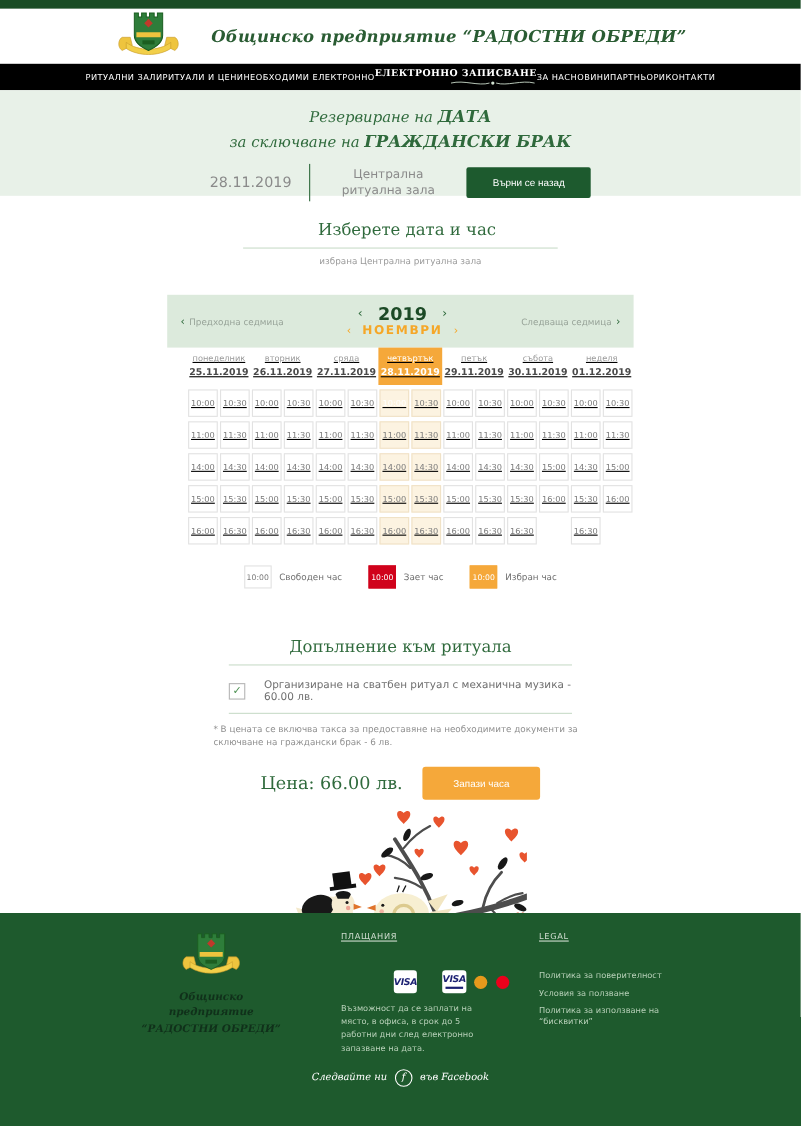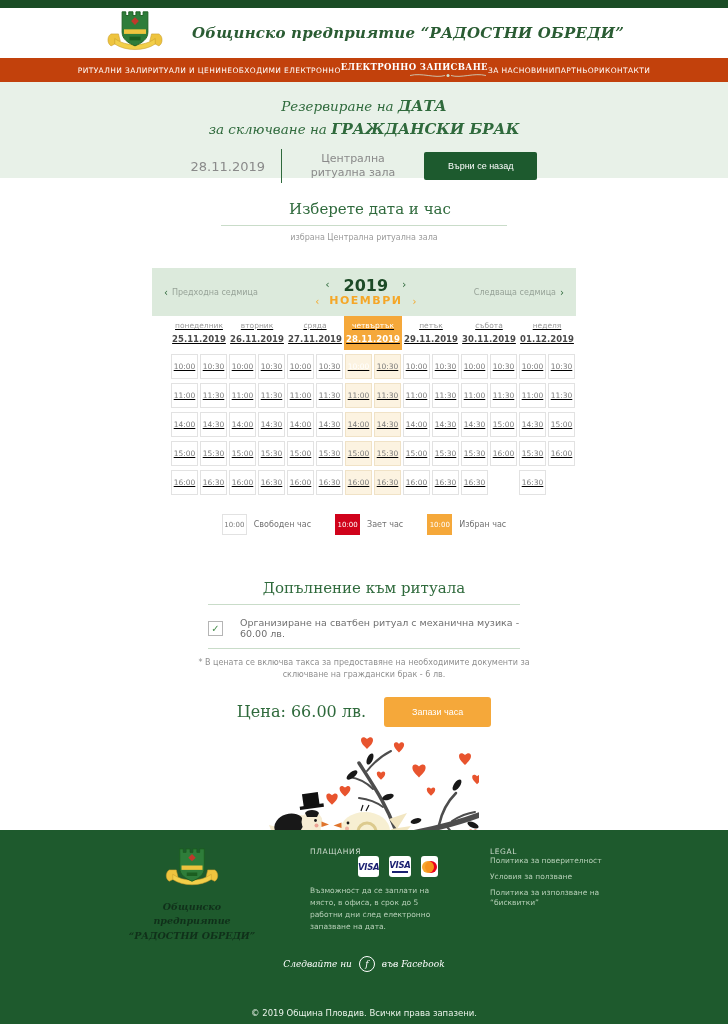--- a/index.html
+++ b/index.html
@@ -3,21 +3,21 @@
 <meta charset="utf-8">
 <style>
   html,body{margin:0;padding:0;width:728px;height:1024px;overflow:hidden;background:#fff;
     font-family:"DejaVu Sans","Liberation Sans",sans-serif;-webkit-font-smoothing:antialiased;}
 
   
   .topbar{height:8px;background:#1a4c25;}
   .site-header{height:50px;background:#fff;display:flex;align-items:center;justify-content:center;gap:26px;}
   .site-title{font-family:"DejaVu Serif","Liberation Serif",serif;font-style:italic;font-weight:bold;
     font-size:15px;color:#2a5c33;letter-spacing:.2px;}
-  .main-nav{height:24px;background:#c2410c;display:flex;align-items:center;justify-content:center;}
+  .main-nav{height:24px;background:#000000;display:flex;align-items:center;justify-content:center;}
   .nav-item{color:#fff;font-size:7.5px;letter-spacing:.4px;cursor:pointer;white-space:nowrap;}
   .nav-item.active{font-family:"DejaVu Serif","Liberation Serif",serif;font-weight:bold;font-size:8.5px;
     display:flex;flex-direction:column;align-items:flex-end;gap:0px;}
 
   
   .banner{height:96px;background:#e8f1e8;text-align:center;padding-top:13px;box-sizing:border-box;}
   .banner-title{font-family:"DejaVu Serif","Liberation Serif",serif;font-style:italic;color:#2f6a3c;
     font-size:13.5px;line-height:1.5;}
   .banner-title .em{font-weight:bold;font-size:15px;}
   .banner-meta{display:flex;align-items:center;justify-content:center;gap:16px;margin-top:9px;}
@@ -66,35 +66,35 @@
   .legend-box{width:23px;height:19px;border:1px solid #e2e2e2;background:#fff;color:#7a7a7a;font-size:7px;
     display:flex;align-items:center;justify-content:center;}
   .legend-box.busy{background:#d0021b;border-color:#d0021b;color:#fff;}
   .legend-box.selected{background:#f5a83a;border-color:#f5a83a;color:#fff;}
 
   .addon{margin-top:44px;}
   .addon-row{display:flex;align-items:center;gap:17px;width:312px;margin:10px auto 0;padding:2px 0;}
   .checkbox{width:13px;height:13px;border:1px solid #b5b5b5;background:#fff;color:#4a8f4f;font-size:10px;
     display:flex;align-items:center;justify-content:center;cursor:pointer;flex:none;}
   .option-label{font-size:9.5px;color:#6f6f6f;}
-  .price-note{font-size:8px;color:#8f8f8f;width:340px;margin:8px auto 12px;line-height:1.55;text-align:center;}
+  .price-note{font-size:8px;color:#8f8f8f;width:340px;margin:8px auto 12px;line-height:1.55;text-align:left;}
   .price-row{display:flex;align-items:center;justify-content:center;gap:18px;margin-top:15px;}
   .price{font-family:"DejaVu Serif","Liberation Serif",serif;color:#2f6a3c;font-size:16px;}
   .save-btn{background:#f5a83a;color:#fff;font-size:9px;padding:10px 28px;border-radius:3px;border:none;cursor:pointer;}
   .illustration{display:block;margin:6px auto 0;}
 
   
   .footer{background:#1e5a2d;height:194px;box-sizing:border-box;padding-top:17px;overflow:hidden;}
   .footer-cols{display:flex;justify-content:center;gap:52px;align-items:flex-start;}
   .f-col1{width:132px;text-align:center;}
   .org-name{font-family:"DejaVu Serif","Liberation Serif",serif;font-style:italic;font-weight:bold;
     font-size:9.5px;color:#10301a;line-height:1.5;margin-top:5px;}
-  .f-head{font-size:7.5px;color:#cfdccf;letter-spacing:.6px;margin-bottom:0;}
+  .f-head{font-size:7.5px;color:#cfdccf;letter-spacing:.6px;margin-bottom:26px;text-decoration:underline;}
   .f-col2{width:128px;}
-  .cards{display:flex;gap:10px;padding-left:48px;}
+  .cards{display:flex;gap:23px;padding-left:48px;}
   .card{width:30px;height:21px;background:#fff;border-radius:3px;display:flex;align-items:center;
     justify-content:center;position:relative;flex-direction:column;}
   .visa-txt{color:#1a1f71;font-style:italic;font-weight:bold;font-size:8.5px;letter-spacing:-.3px;}
   .electron-line{width:16px;height:1.5px;background:#1a1f71;margin-top:1px;}
   .mc{width:12px;height:12px;border-radius:50%;position:absolute;top:4.5px;}
   .mc.r{background:#eb001b;left:4px;}
   .mc.o{background:#f79e1b;right:4px;opacity:.92;}
   .pay-note{font-size:7.5px;color:#b7d0b8;line-height:1.6;margin-top:8px;}
   .f-col3{width:112px;}
   .legal-link{font-size:7.5px;color:#b7d0b8;margin-bottom:6px;cursor:pointer;line-height:1.35;}

